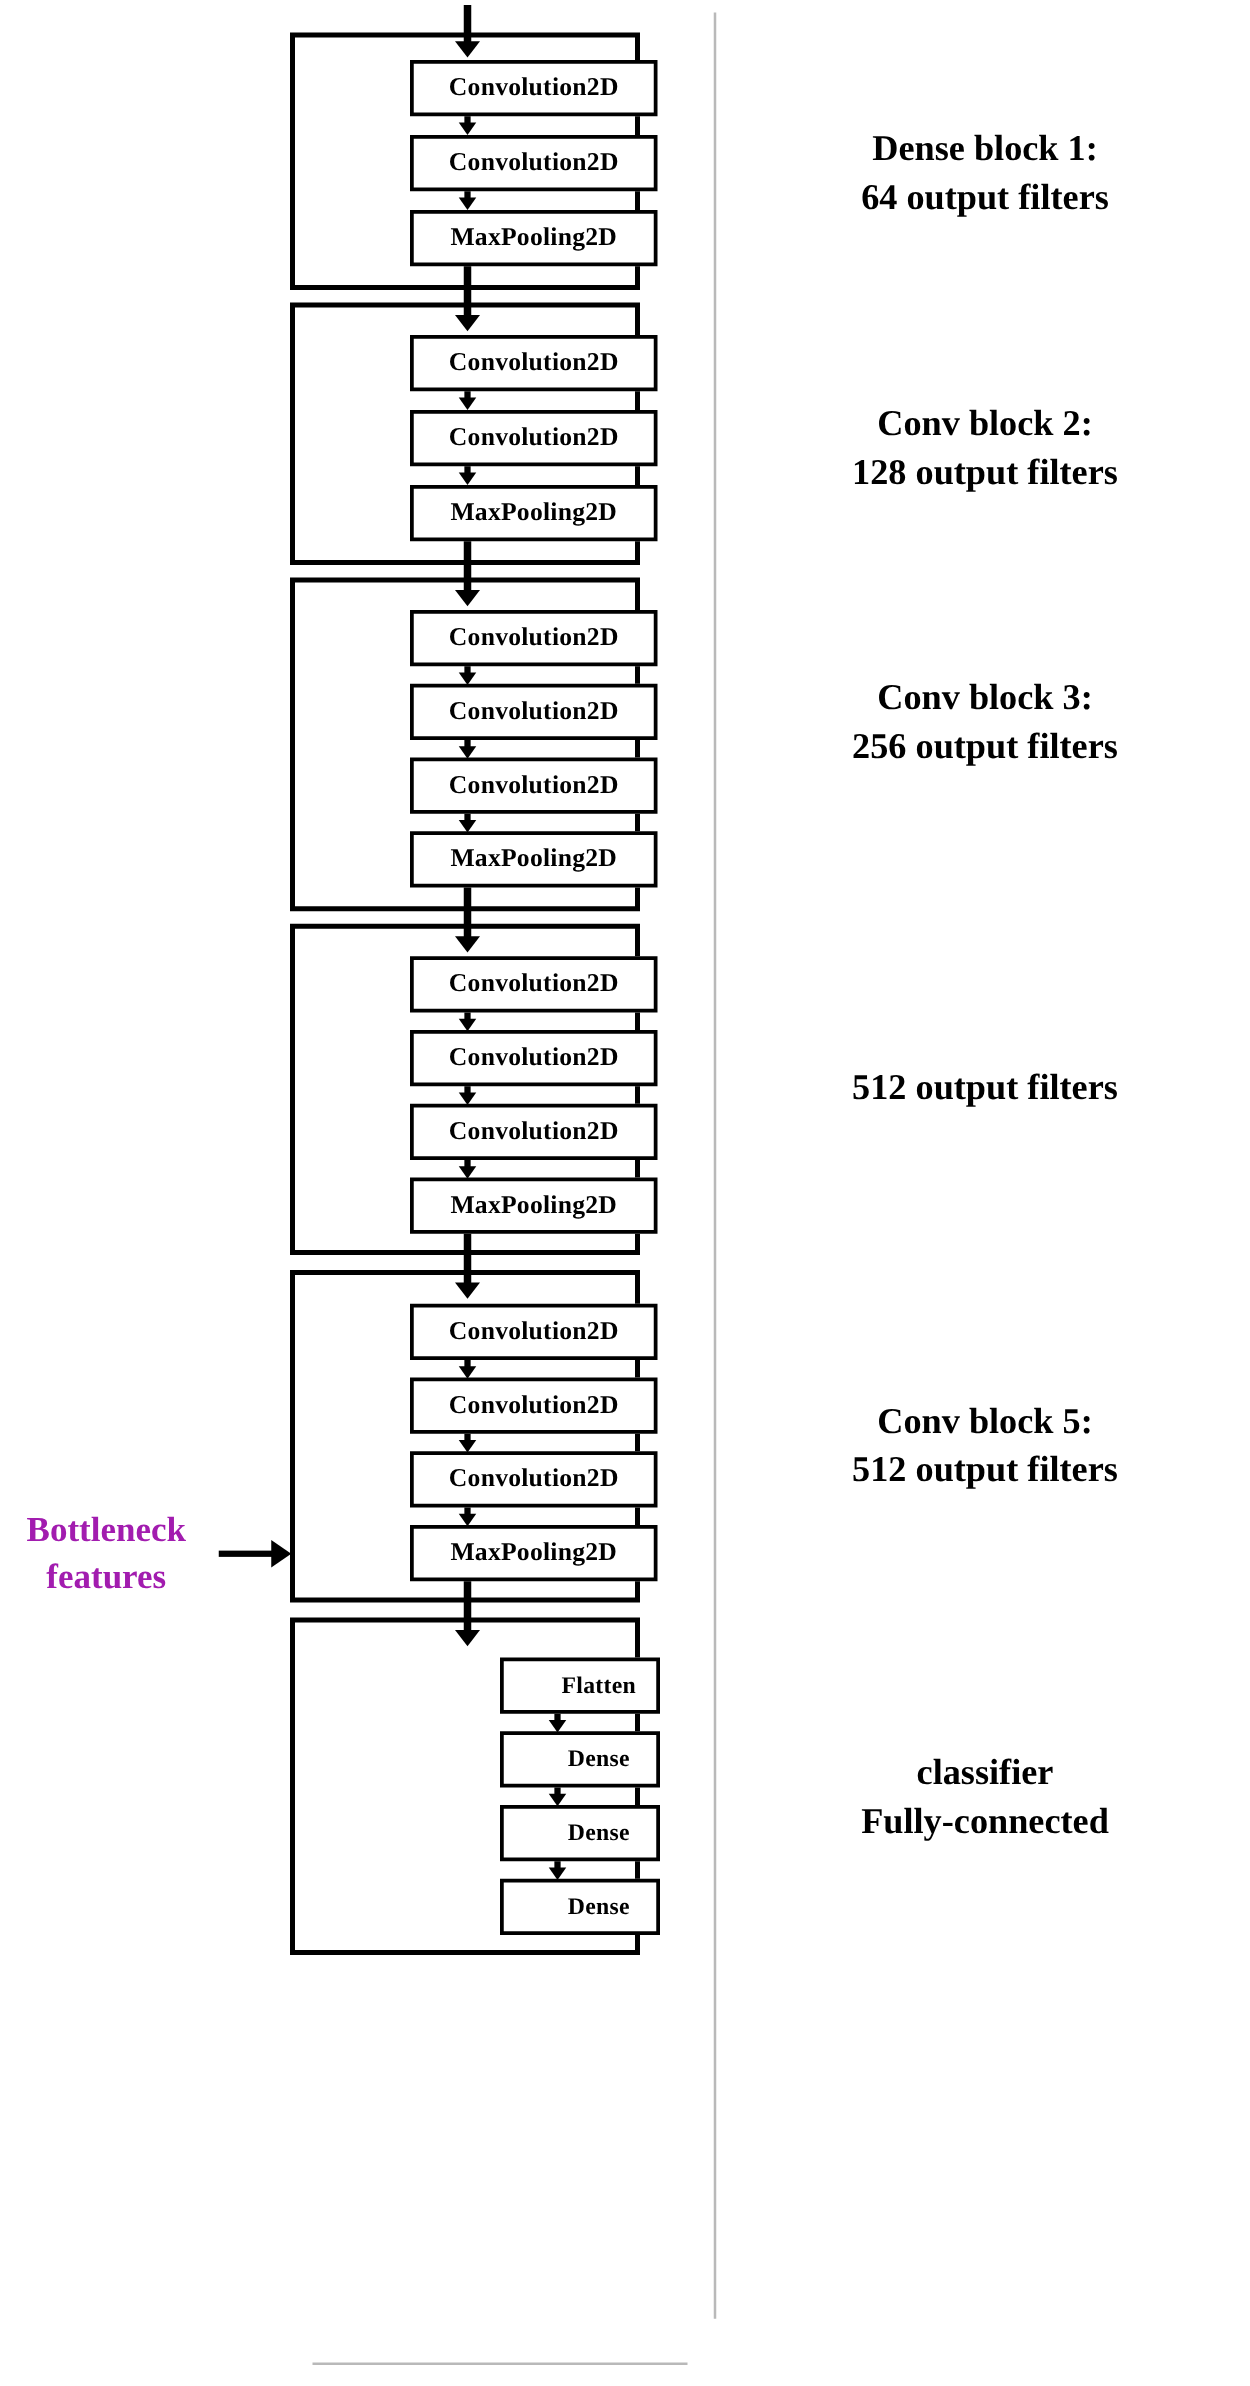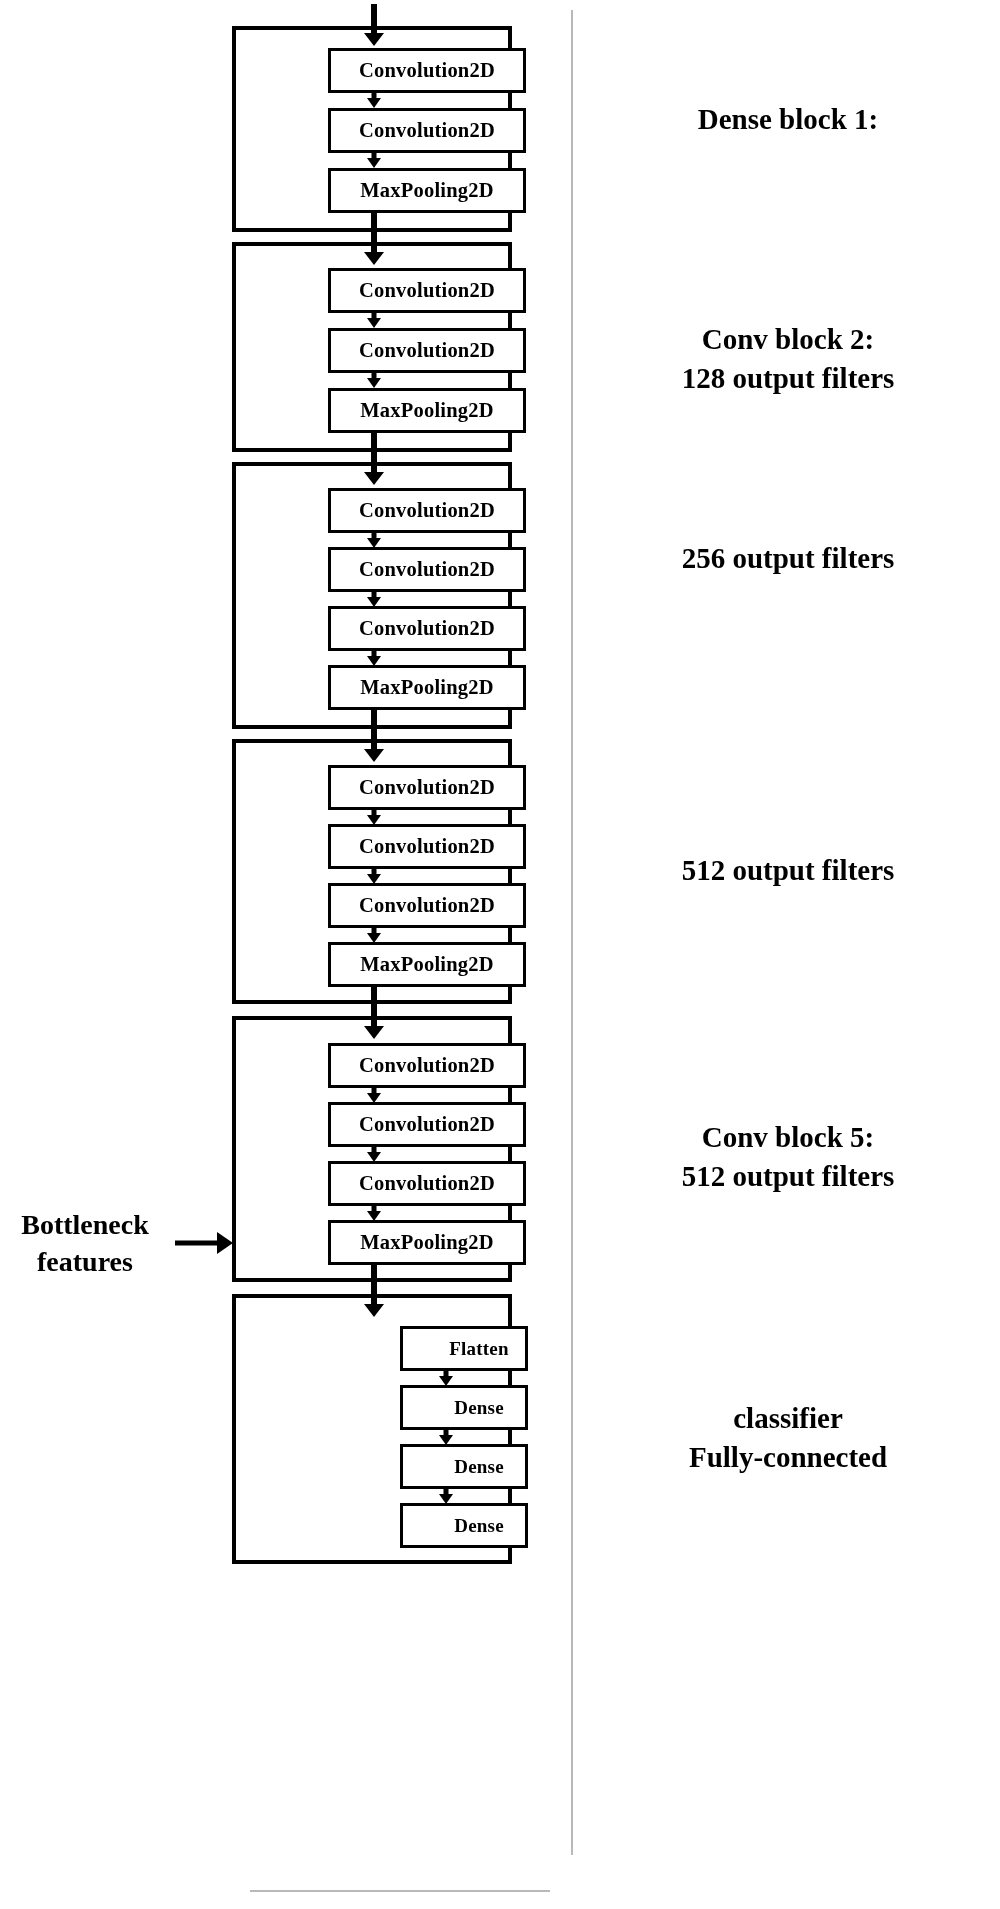--- a/index.html
+++ b/index.html
@@ -119,21 +119,21 @@
 
   
   .left-label {
     position: absolute;
     left: 0px;
     width: 170px;
     text-align: center;
     font-weight: bold;
     font-size: 28px;
     line-height: 1.33;
-    color: #000000;
+    color: #a21caf;
     z-index: 4;
   }
 
   
   .artifact {
     position: absolute;
     background: #b9b9b9;
     z-index: 1;
   }
 </style>
@@ -167,20 +167,21 @@
     <div class="shaft" style="width:5px; height:6px;"></div>
       <div class="head"></div>
   </div>
 
   <div class="layer wide" style="top:164px;">
       <span>MaxPooling2D</span>
     </div>
 
   <div class="side-label" style="top:96px;">
     <div>Dense block 1:</div>
+    <div>64 output filters</div>
   </div>
 
   <div class="arrow" style="left:363px; top:209px; width:22px; height:52px;">
     <div class="shaft" style="width:6px; height:40px;"></div>
       <div class="head"></div>
   </div>
 
   <div class="block" style="left:232px; top:238px; width:280px; height:210px;"></div>
 
   <div class="layer wide" style="top:264px;">
@@ -237,20 +238,21 @@
   <div class="arrow small" style="left:366px; top:647px; width:16px; height:15px;">
     <div class="shaft" style="width:5px; height:6px;"></div>
       <div class="head"></div>
   </div>
 
   <div class="layer wide" style="top:661px;">
       <span>MaxPooling2D</span>
     </div>
 
   <div class="side-label" style="top:535px;">
+    <div>Conv block 3:</div>
     <div>256 output filters</div>
   </div>
 
   <div class="arrow" style="left:363px; top:706px; width:22px; height:52px;">
     <div class="shaft" style="width:6px; height:40px;"></div>
       <div class="head"></div>
   </div>
 
   <div class="block" style="left:232px; top:735px; width:280px; height:265px;"></div>
 

